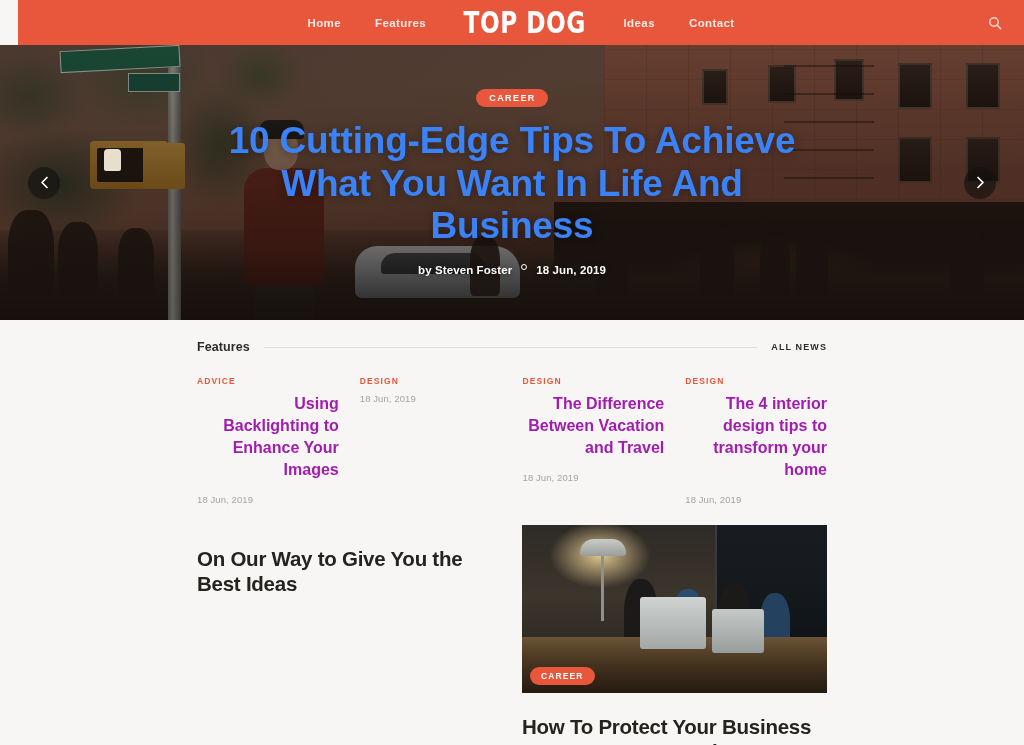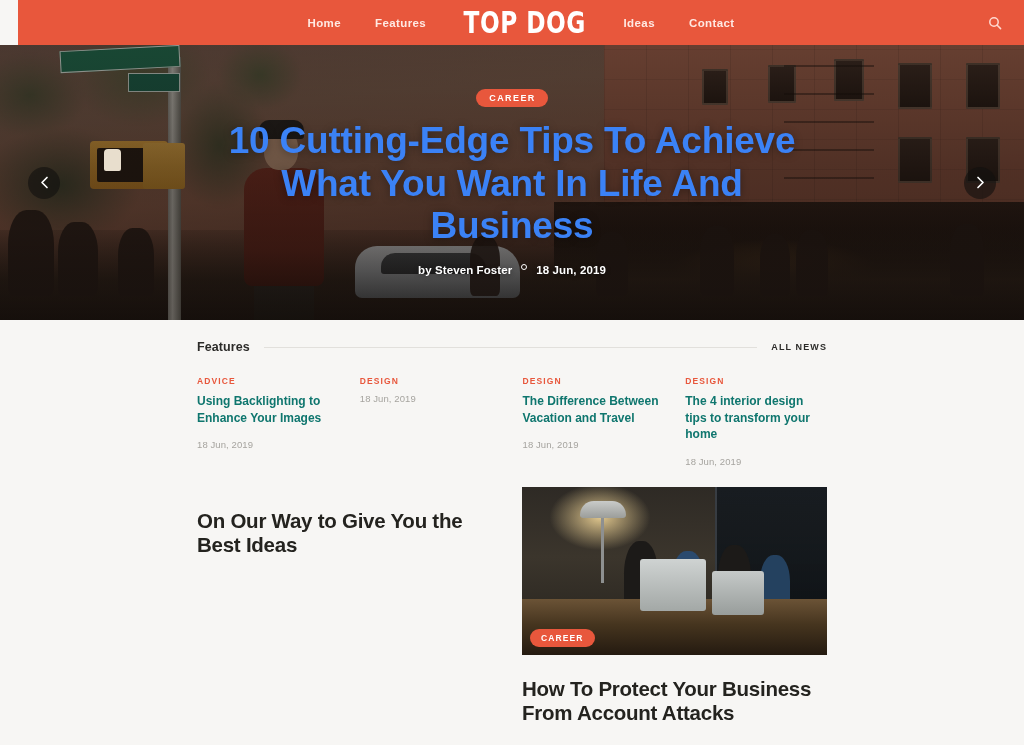--- a/index.html
+++ b/index.html
@@ -277,26 +277,27 @@
     margin-top: 22px;
   }
   .feat-cat {
     font-size: 8.5px;
     font-weight: 700;
     letter-spacing: 1.1px;
     color: #e8573c;
     margin-bottom: 7px;
   }
   .feat-title {
-    font-size: 12px;
+    font-size: 16px;
     font-weight: 700;
     line-height: 1.38;
-    color: #0f766e;
+    color: #a21caf;
     margin-bottom: 13px;
     cursor: pointer;
+    text-align: right;
   }
   .feat-date {
     font-size: 9.5px;
     color: #a6a49f;
     letter-spacing: 0.1px;
   }
 
   .popular-head { padding-top: 28px; }
 
   .cards {

